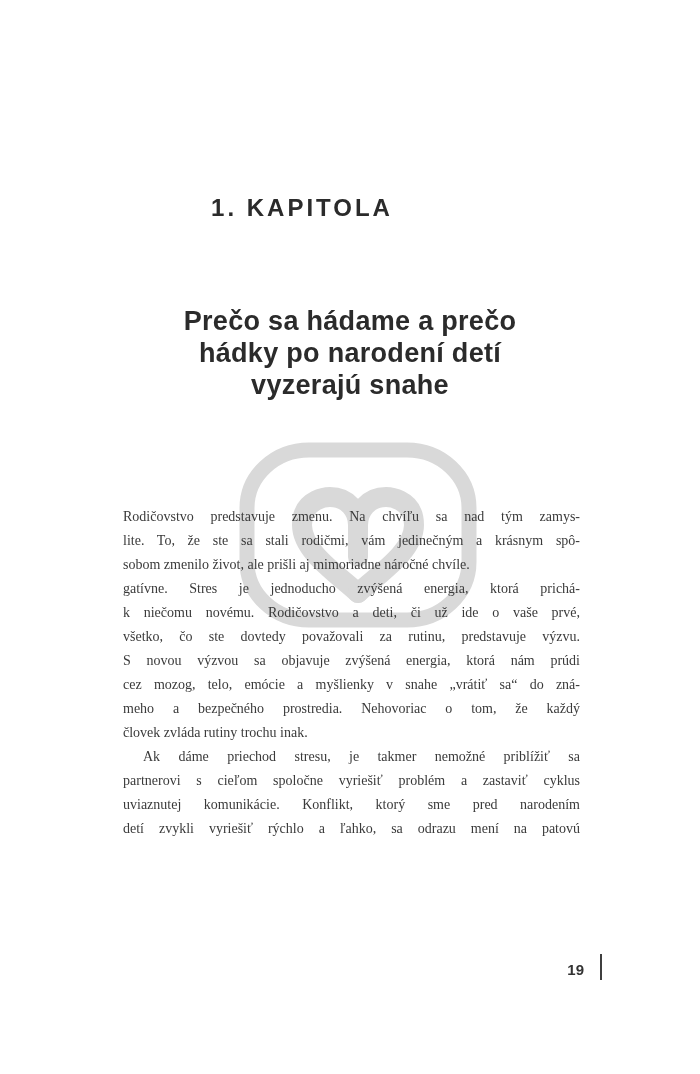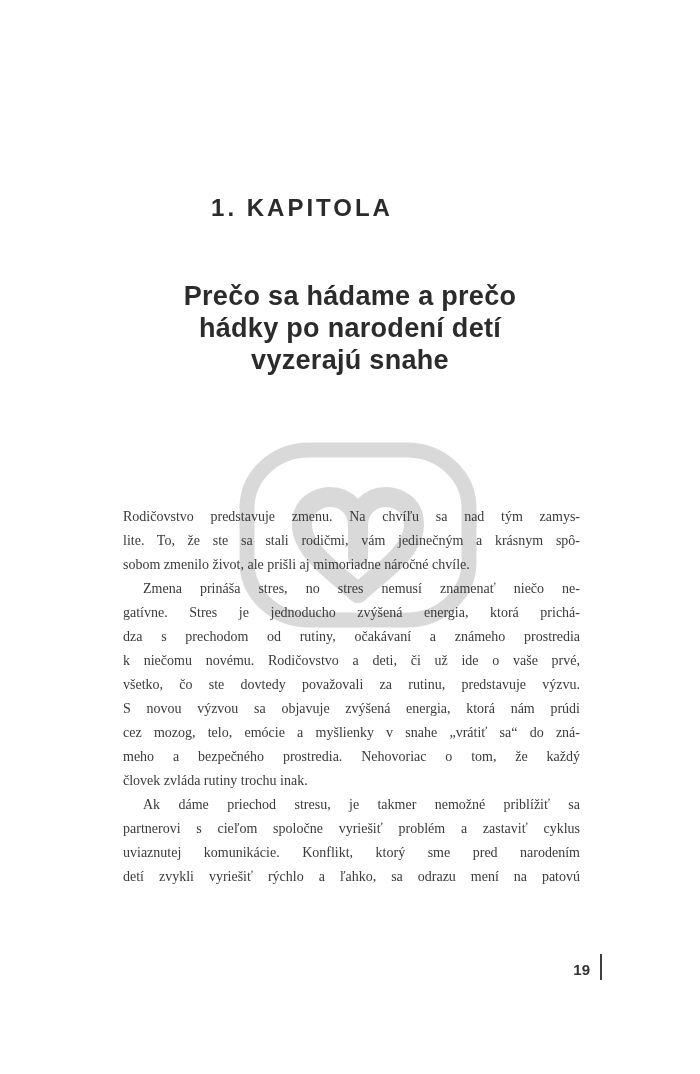--- a/index.html
+++ b/index.html
@@ -5,38 +5,38 @@
   html,body{margin:0;padding:0;}
   body{
     width:700px;height:1074px;background:#ffffff;position:relative;
     font-family:"Liberation Sans",sans-serif;overflow:hidden;
   }
   .chapter{
     position:absolute;top:194px;left:0;width:604px;text-align:center;
     font-size:24px;font-weight:700;letter-spacing:3px;color:#2b2b2b;
   }
   .title{
-    position:absolute;top:280px;left:0;width:700px;text-align:center;
+    position:absolute;top:305px;left:0;width:700px;text-align:center;
     font-size:27px;font-weight:700;line-height:32px;color:#2b2b2b;letter-spacing:.3px;
   }
   .watermark{
     position:absolute;left:238px;top:441px;width:240px;height:188px;
     color:#d9d9d9;z-index:0;
   }
   .bodytext{
     position:absolute;left:123px;top:505px;width:457px;z-index:1;
     font-family:"Liberation Serif","DejaVu Serif",serif;
     font-size:14px;line-height:24px;color:#3a3a3a;
   }
   .line{text-align:justify;text-align-last:justify;}
   .line.last{text-align-last:left;}
   .line.indent{padding-left:20px;}
   .footer{
     position:absolute;top:953px;left:0;width:602px;height:27px;
-    display:flex;justify-content:flex-end;align-items:center;gap:10px;z-index:1;
+    display:flex;justify-content:flex-end;align-items:center;gap:16px;z-index:1;
   }
   .pagenum{font-size:15px;font-weight:700;color:#333;margin-top:5px;}
   .bar{width:2px;height:26px;background:#3f3f3f;}
 </style>
 </head>
 <body>
 
 <div class="chapter">1. KAPITOLA</div>
 
 <div class="title">
@@ -51,23 +51,21 @@
     <path d="M 120,152 C 98,132 64,110 64,84 C 64,56 92,56 92,56 C 110,56 120,70 120,84" fill="none" stroke="currentColor" stroke-width="20" stroke-linecap="round"></path>
     <path d="M 120,152 C 142,132 176,110 176,84 C 176,56 148,56 148,56 C 130,56 120,70 120,84" fill="none" stroke="currentColor" stroke-width="20" stroke-linecap="round"></path>
     <path d="M 120,84 L 120,116" fill="none" stroke="currentColor" stroke-width="20" stroke-linecap="round"></path>
   </svg>
 </div>
 
 <div class="bodytext">
     <div class="line">Rodičovstvo predstavuje zmenu. Na chvíľu sa nad tým zamys-</div>
     <div class="line">lite. To, že ste sa stali rodičmi, vám jedinečným a krásnym spô-</div>
     <div class="line last">sobom zmenilo život, ale prišli aj mimoriadne náročné chvíle.</div>
-    <div class="line indent">Zmena prináša stres, no stres nemusí znamenať niečo ne-</div>
     <div class="line">gatívne. Stres je jednoducho zvýšená energia, ktorá prichá-</div>
-    <div class="line">dza s prechodom od rutiny, očakávaní a známeho prostredia</div>
     <div class="line">k niečomu novému. Rodičovstvo a deti, či už ide o vaše prvé,</div>
     <div class="line">všetko, čo ste dovtedy považovali za rutinu, predstavuje výzvu.</div>
     <div class="line">S novou výzvou sa objavuje zvýšená energia, ktorá nám prúdi</div>
     <div class="line">cez mozog, telo, emócie a myšlienky v snahe „vrátiť sa“ do zná-</div>
     <div class="line">meho a bezpečného prostredia. Nehovoriac o tom, že každý</div>
     <div class="line last">človek zvláda rutiny trochu inak.</div>
     <div class="line indent">Ak dáme priechod stresu, je takmer nemožné priblížiť sa</div>
     <div class="line">partnerovi s cieľom spoločne vyriešiť problém a zastaviť cyklus</div>
     <div class="line">uviaznutej komunikácie. Konflikt, ktorý sme pred narodením</div>
     <div class="line">detí zvykli vyriešiť rýchlo a ľahko, sa odrazu mení na patovú</div>

